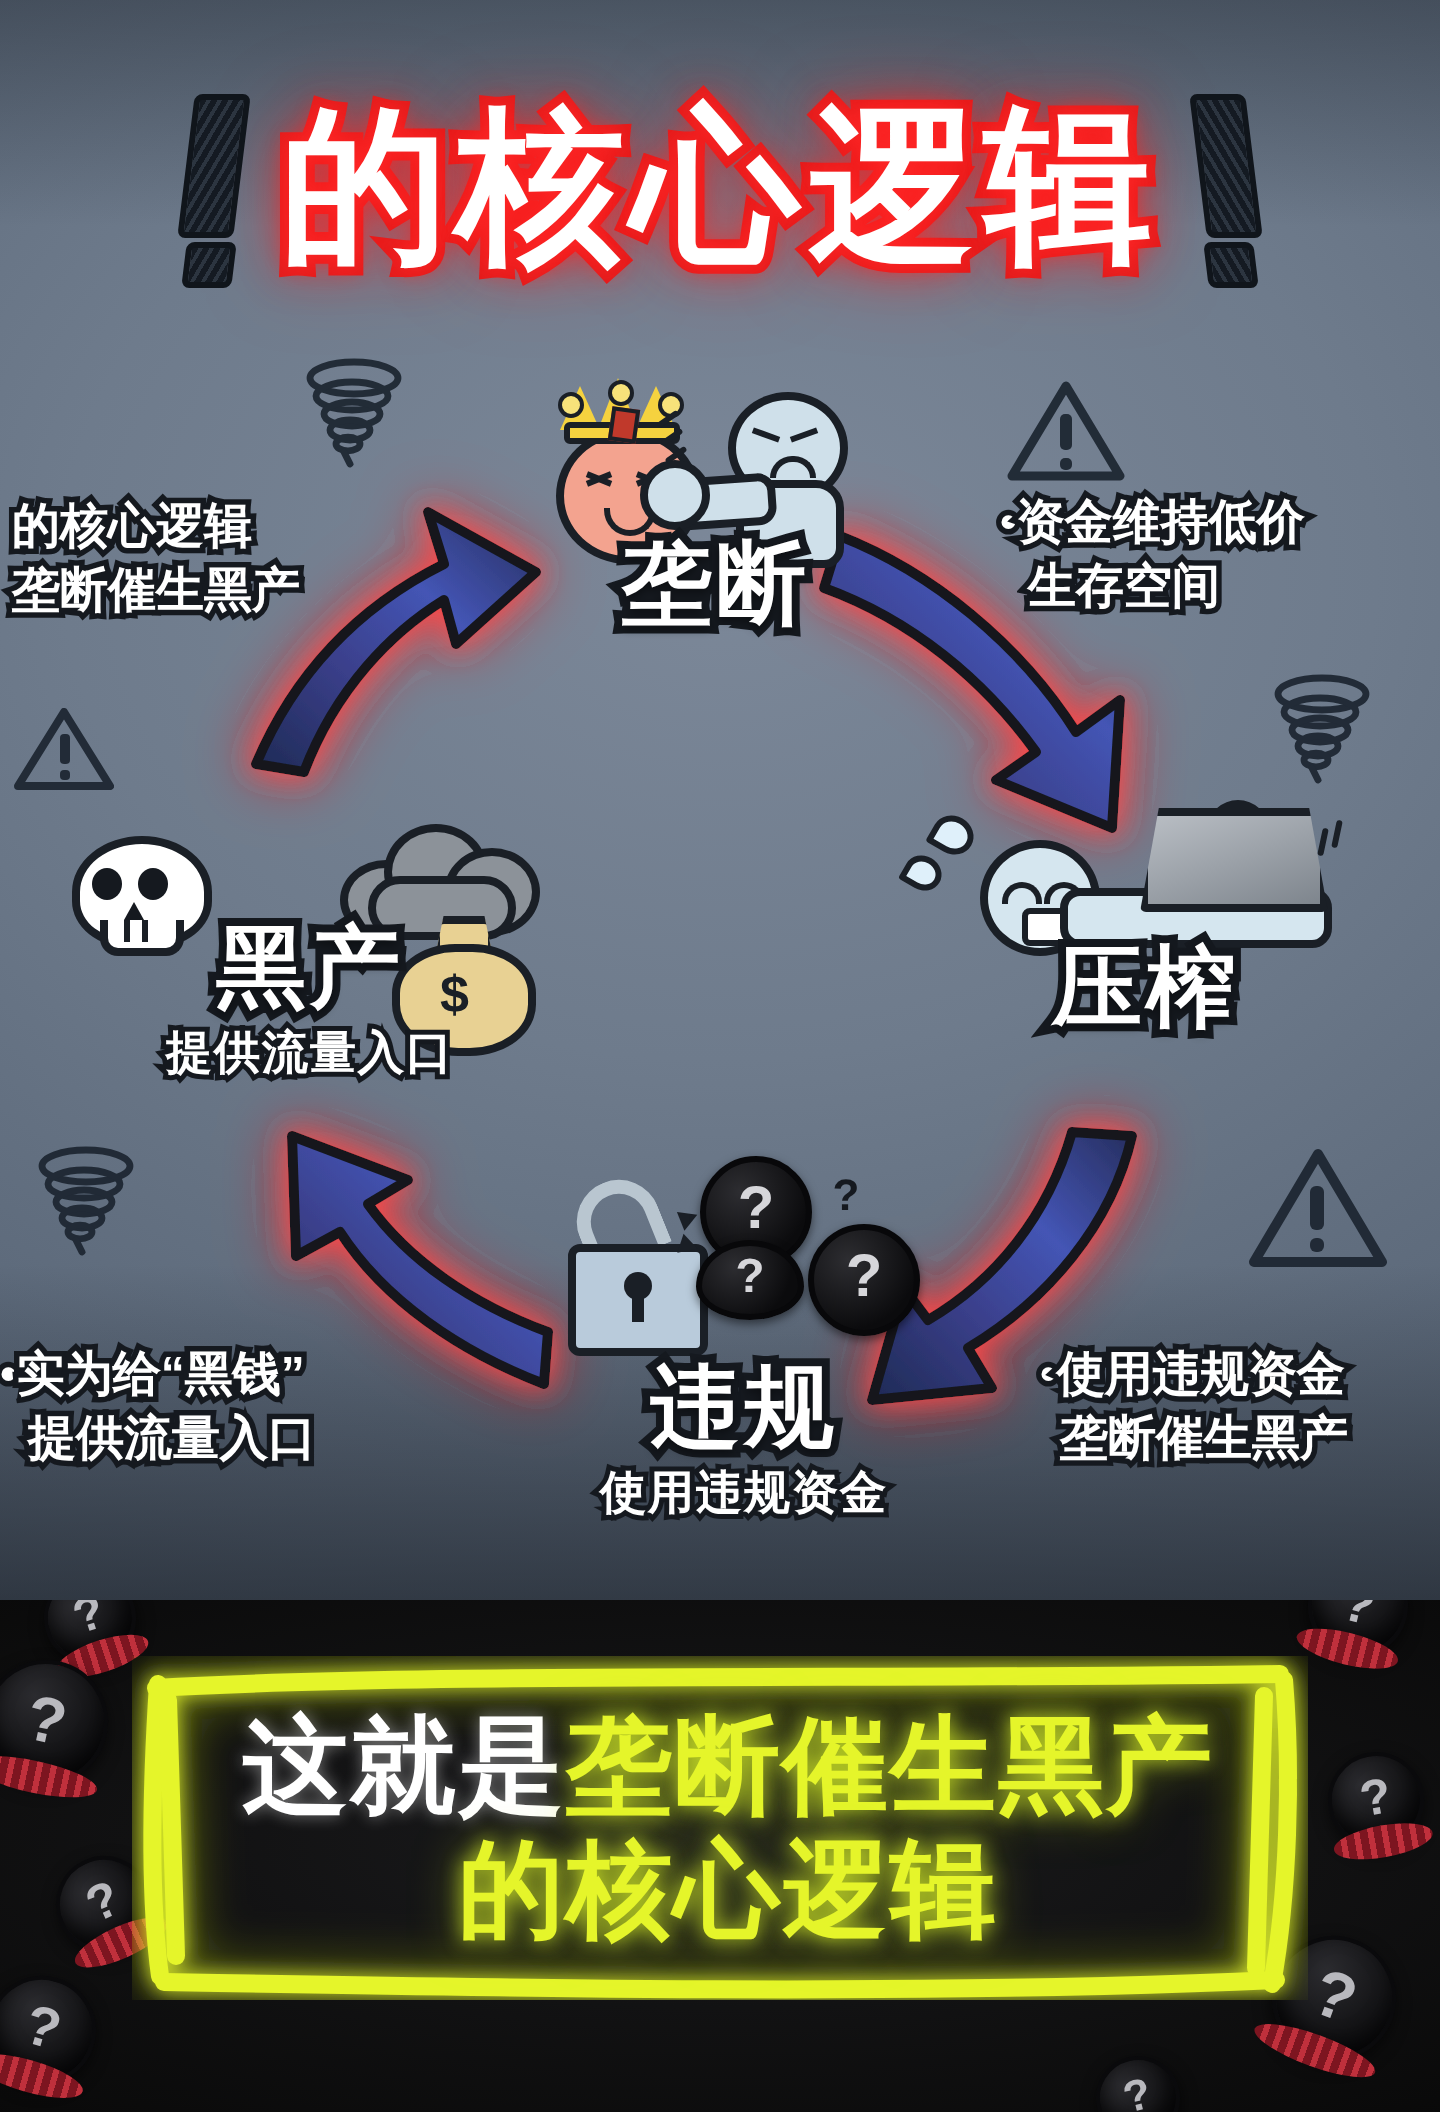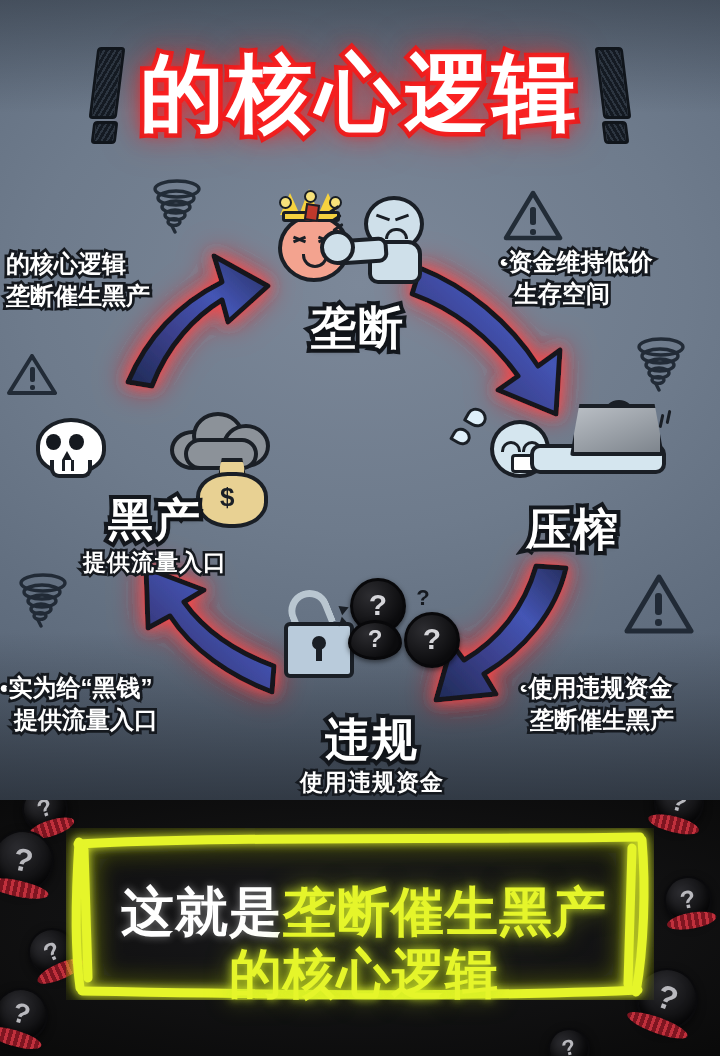--- a/index.html
+++ b/index.html
@@ -46,21 +46,21 @@
     transform:skewX(-7deg);
   }
   .bang .b-dot{
     position:absolute;left:4px;top:74px;width:19px;height:17px;
     background:repeating-linear-gradient(115deg,#141a22 0 3px,#2c3540 3px 5px);
     border:3px solid #10151b;border-radius:4px;transform:skewX(-7deg);
   }
   .bang.right{transform:scaleX(-1);}
 
   
-  .node{position:absolute;text-align:center;z-index:6;margin-top:36px;}
+  .node{position:absolute;text-align:center;z-index:6;}
   .node .node-title{
     font-size:45px;font-weight:700;color:#ffffff;
     -webkit-text-stroke:8px #15191f;paint-order:stroke fill;
     letter-spacing:2px;line-height:1.05;
     text-shadow:0 2px 5px rgba(0,0,0,.45);
   }
   .node .node-sub{
     margin-top:4px;font-size:23px;font-weight:700;color:#ffffff;
     -webkit-text-stroke:5px #15191f;paint-order:stroke fill;letter-spacing:1px;
   }
@@ -184,21 +184,20 @@
     background:radial-gradient(ellipse 80% 70% at 50% 48%, #1b1b1d 0%, #121213 45%, #090909 100%);
     overflow:hidden;
   }
   .neonbox{
     position:absolute;left:66px;top:28px;width:588px;height:172px;z-index:3;
   }
   .bnr-text{
     position:absolute;left:86px;top:35px;width:556px;height:160px;z-index:4;
     display:flex;flex-direction:column;align-items:center;justify-content:center;gap:2px;
     text-align:center;
-    margin-top:28px;
   }
   .bnr-line{font-size:53px;font-weight:700;line-height:1.14;letter-spacing:1px;white-space:nowrap;}
   .bnr-white{color:#ffffff;text-shadow:0 0 8px rgba(255,255,255,.45);}
   .bnr-neon{color:#e5f52a;text-shadow:0 0 10px rgba(215,240,40,.9),0 0 24px rgba(190,220,30,.6);}
   .coin{
     position:absolute;z-index:2;border-radius:50%;
     background:radial-gradient(circle at 36% 30%, #2b2b2f 0%, #121214 60%, #07070a 100%);
     box-shadow:inset 0 -6px 10px rgba(0,0,0,.7), 0 3px 8px rgba(0,0,0,.6);
     color:#b9b9be;font-weight:700;text-align:center;
     border:2px solid #0a0a0c;

